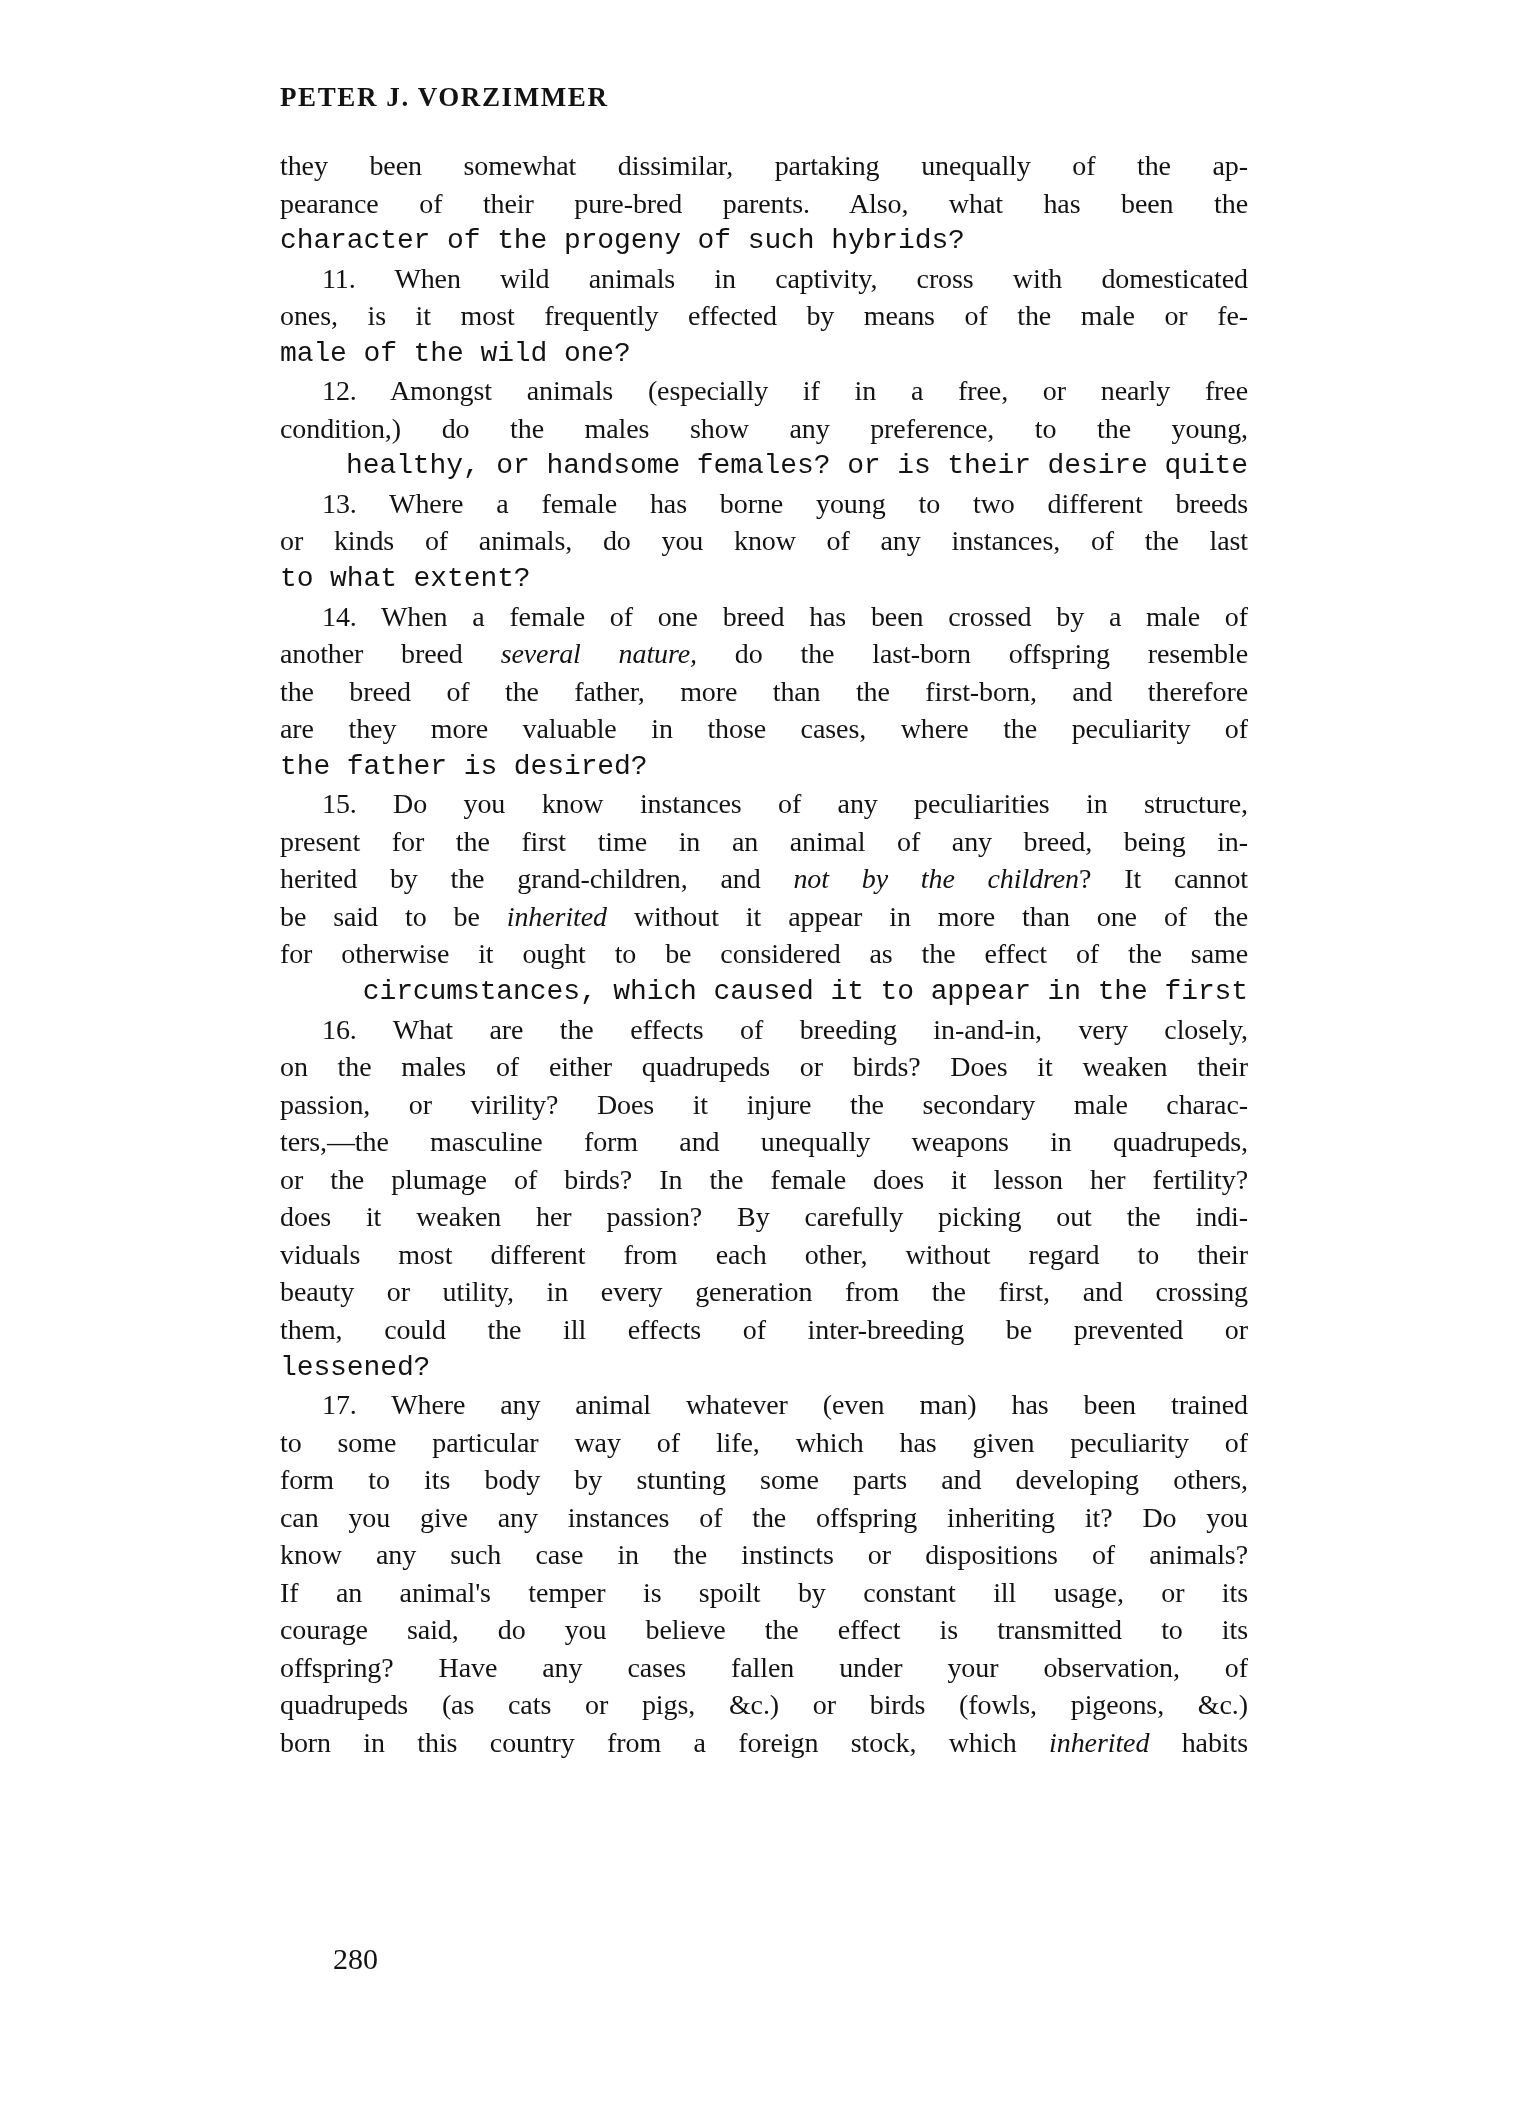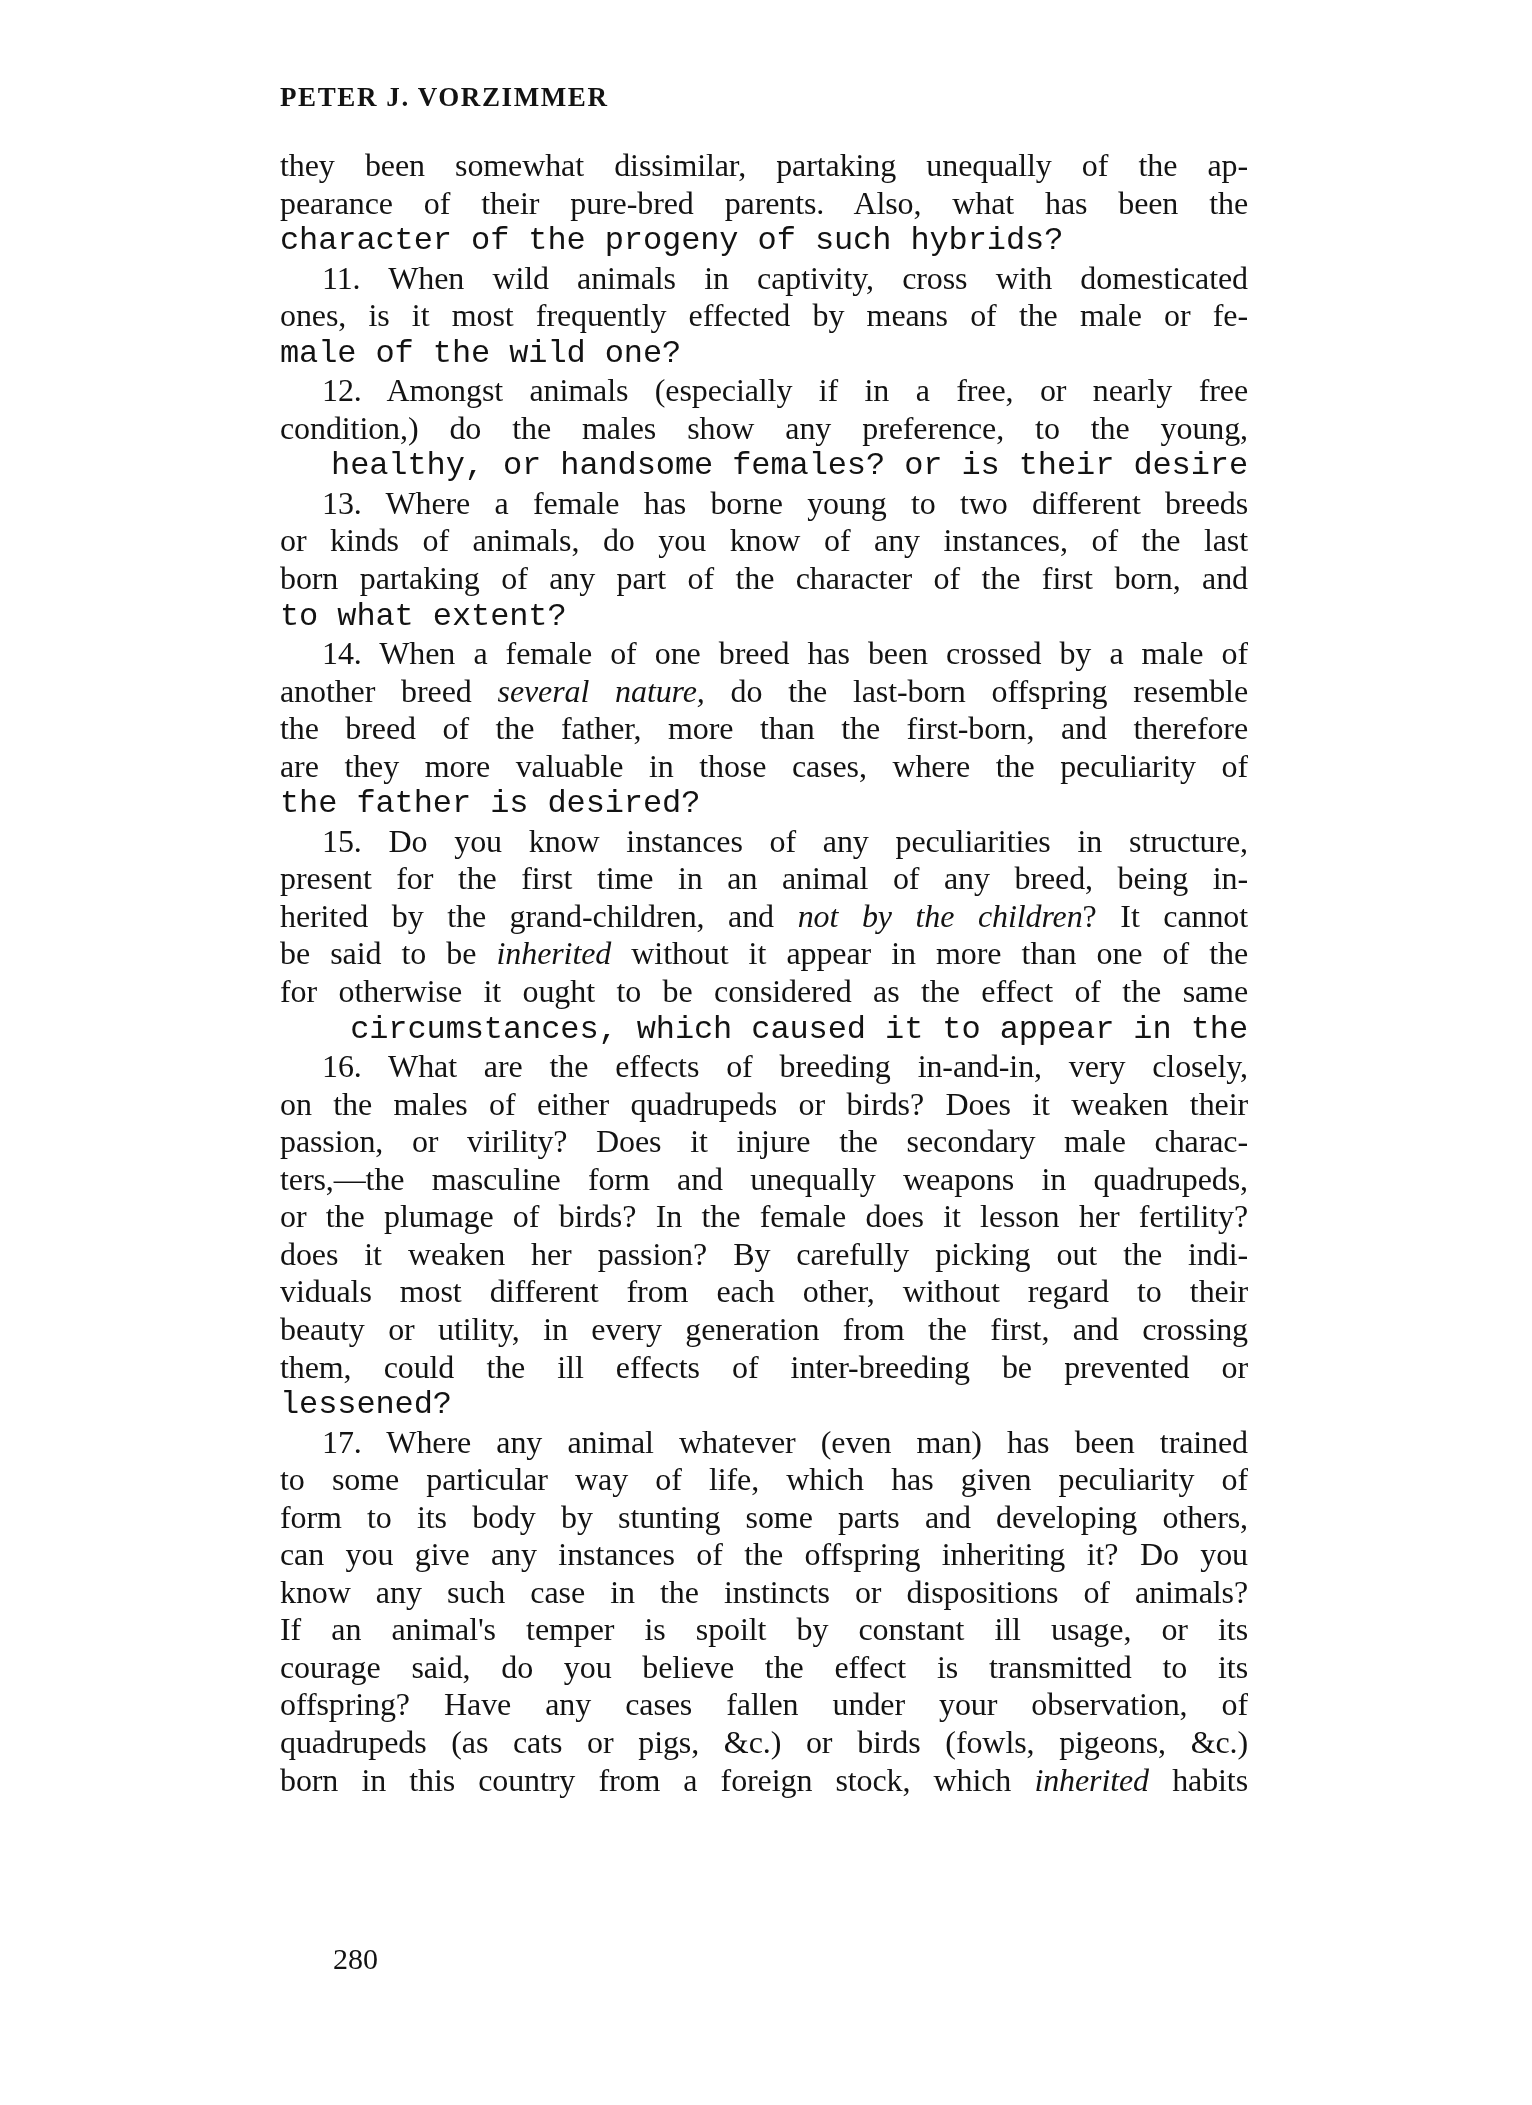--- a/index.html
+++ b/index.html
@@ -27,21 +27,21 @@
     white-space: nowrap;
     margin-top: 16px;
   }
   .body-text {
     position: absolute;
     left: 280px;
     top: 147px;
     width: 968px;
   }
   .line {
-    font-size: 32px;
+    font-size: 28px;
     line-height: 37.55px;
     height: 37.55px;
     text-align: justify;
     text-align-last: justify;
     letter-spacing: -0.1px;
     overflow: hidden;
   }
   .line.last {
     text-align: right;
     text-align-last: left;
@@ -73,21 +73,20 @@
       <div class="line"><span>pearance of their pure-bred parents. Also, what has been the</span></div>
       <div class="line last"><span>character of the progeny of such hybrids?</span></div>
       <div class="line indent"><span>11. When wild animals in captivity, cross with domesticated</span></div>
       <div class="line"><span>ones, is it most frequently effected by means of the male or fe-</span></div>
       <div class="line last"><span>male of the wild one?</span></div>
       <div class="line indent"><span>12. Amongst animals (especially if in a free, or nearly free</span></div>
       <div class="line"><span>condition,) do the males show any preference, to the young,</span></div>
       <div class="line last"><span>healthy, or handsome females? or is their desire quite blind?</span></div>
       <div class="line indent"><span>13. Where a female has borne young to two different breeds</span></div>
       <div class="line"><span>or kinds of animals, do you know of any instances, of the last</span></div>
-      <div class="line"><span>born partaking of any part of the character of the first born, and</span></div>
       <div class="line last"><span>to what extent?</span></div>
       <div class="line indent"><span>14. When a female of one breed has been crossed by a male of</span></div>
       <div class="line"><span>another breed </span><span class="it">several nature,</span><span> do the last-born offspring resemble</span></div>
       <div class="line"><span>the breed of the father, more than the first-born, and therefore</span></div>
       <div class="line"><span>are they more valuable in those cases, where the peculiarity of</span></div>
       <div class="line last"><span>the father is desired?</span></div>
       <div class="line indent"><span>15. Do you know instances of any peculiarities in structure,</span></div>
       <div class="line"><span>present for the first time in an animal of any breed, being in-</span></div>
       <div class="line"><span>herited by the grand-children, and </span><span class="it">not by the children</span><span>? It cannot</span></div>
       <div class="line"><span>be said to be </span><span class="it">inherited</span><span> without it appear in more than one of the</span></div>

